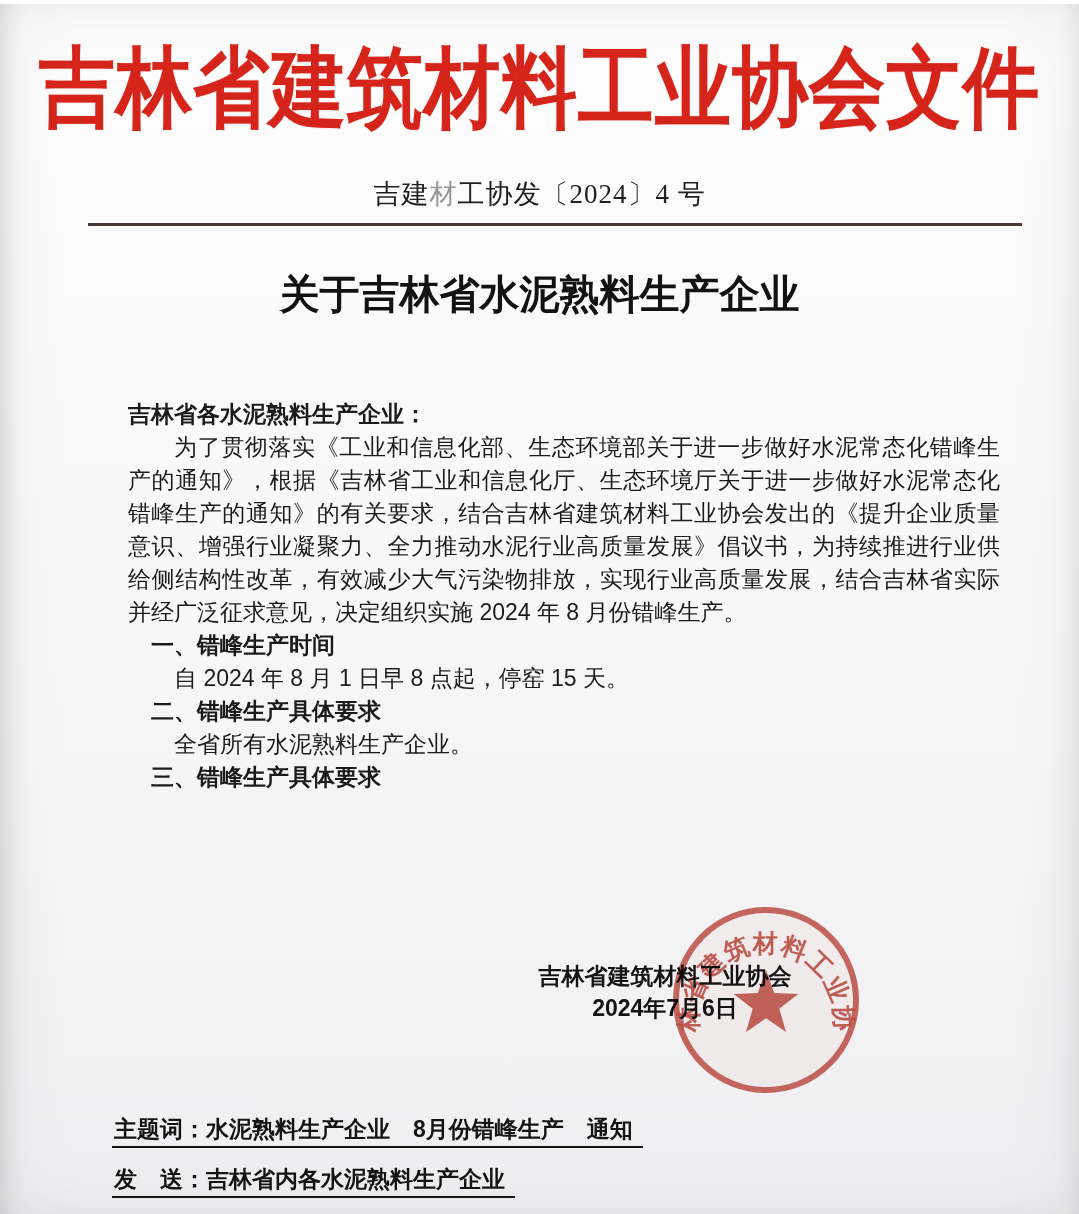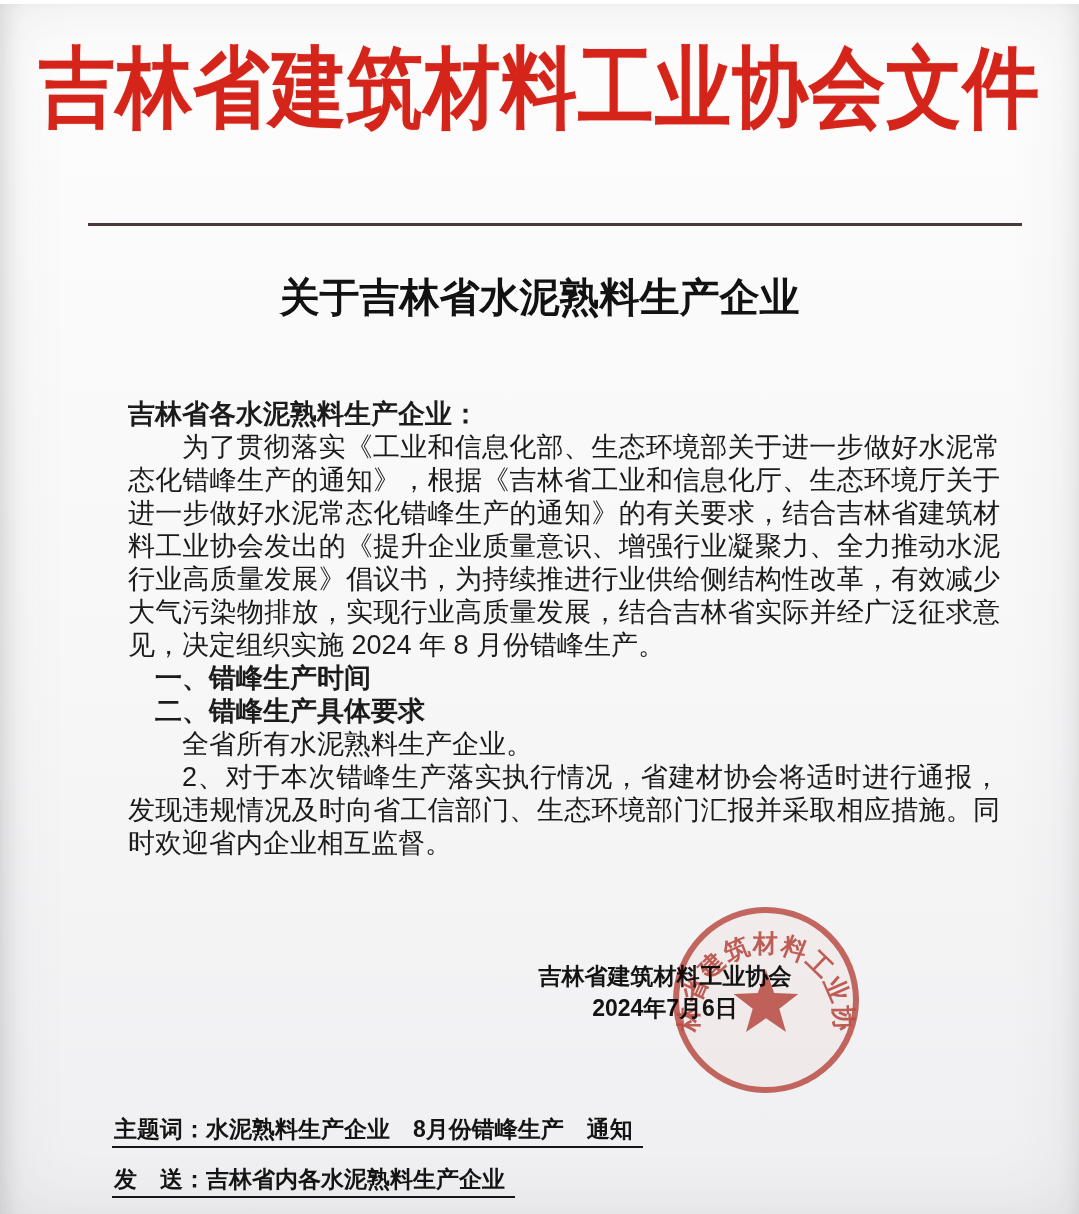--- a/index.html
+++ b/index.html
@@ -53,28 +53,28 @@
   }
   .title {
     position: absolute;
     top: 271px;
     left: 0; right: 0;
     text-align: center;
     font-size: 40px;
     line-height: 45px;
     font-weight: bold;
     color: #121212;
-    font-family: Liberation Sans, sans-serif;
+    font-family: Liberation Mono, monospace;
   }
   .body-text {
     position: absolute;
     top: 394px;
     left: 128px;
     width: 872px;
-    font-size: 27px;
+    font-size: 23px;
     line-height: 33px;
     text-align: justify;
     color: #1b1b1b;
   }
   .body-text p { margin: 0; }
   .salutation { font-weight: bold; }
   .para   { text-indent: 2em; }
   .sec-head { font-weight: bold; text-indent: 1em; }
   .sec-text { text-indent: 2em; }
   .signature {
@@ -116,34 +116,38 @@
   .footer-row { line-height: 0; }
   .footer-row + .footer-row { margin-top: 9px; }
 </style>
 </head>
 <body>
 
 <div class="page">
 
   <div class="header-title">吉林省建筑材料工业协会文件</div>
 
+  <div class="doc-number">
+    <span>吉建</span><span class="faded">材</span><span>工协发〔2024〕4 号</span>
+  </div>
 
   <div class="rule"></div>
 
   <div class="title">
     <div>关于吉林省水泥熟料生产企业</div>
   </div>
 
   <div class="body-text">
     <p class="salutation">吉林省各水泥熟料生产企业：</p>
     <p class="para">为了贯彻落实《工业和信息化部、生态环境部关于进一步做好水泥常态化错峰生产的通知》，根据《吉林省工业和信息化厅、生态环境厅关于进一步做好水泥常态化错峰生产的通知》的有关要求，结合吉林省建筑材料工业协会发出的《提升企业质量意识、增强行业凝聚力、全力推动水泥行业高质量发展》倡议书，为持续推进行业供给侧结构性改革，有效减少大气污染物排放，实现行业高质量发展，结合吉林省实际并经广泛征求意见，决定组织实施 2024 年 8 月份错峰生产。</p>
     <p class="sec-head">一、错峰生产时间</p>
+    <p class="sec-text">自 2024 年 8 月 1 日早 8 点起，停窑 15 天。</p>
     <p class="sec-head">二、错峰生产具体要求</p>
     <p class="sec-text">全省所有水泥熟料生产企业。</p>
-    <p class="para">2、对于本次错峰生产落实执行情况，省建材协会将适时进行通报，发现违规情况及时向省工信部门、生态环境部门汇报并采取相应措施。同时欢迎省内企业相互监督。</p>
+    <p class="sec-head">三、错峰生产具体要求</p>
   </div>
 
   <div class="signature">
     <div>吉林省建筑材料工业协会</div>
     <div>2024年7月6日</div>
   </div>
 
   <svg class="seal" viewBox="0 0 200 200" xmlns="http://www.w3.org/2000/svg">
     <defs>
       <path id="sealArc" d="M 34 141 A 69 69 0 1 1 166 141" fill="none"></path>

